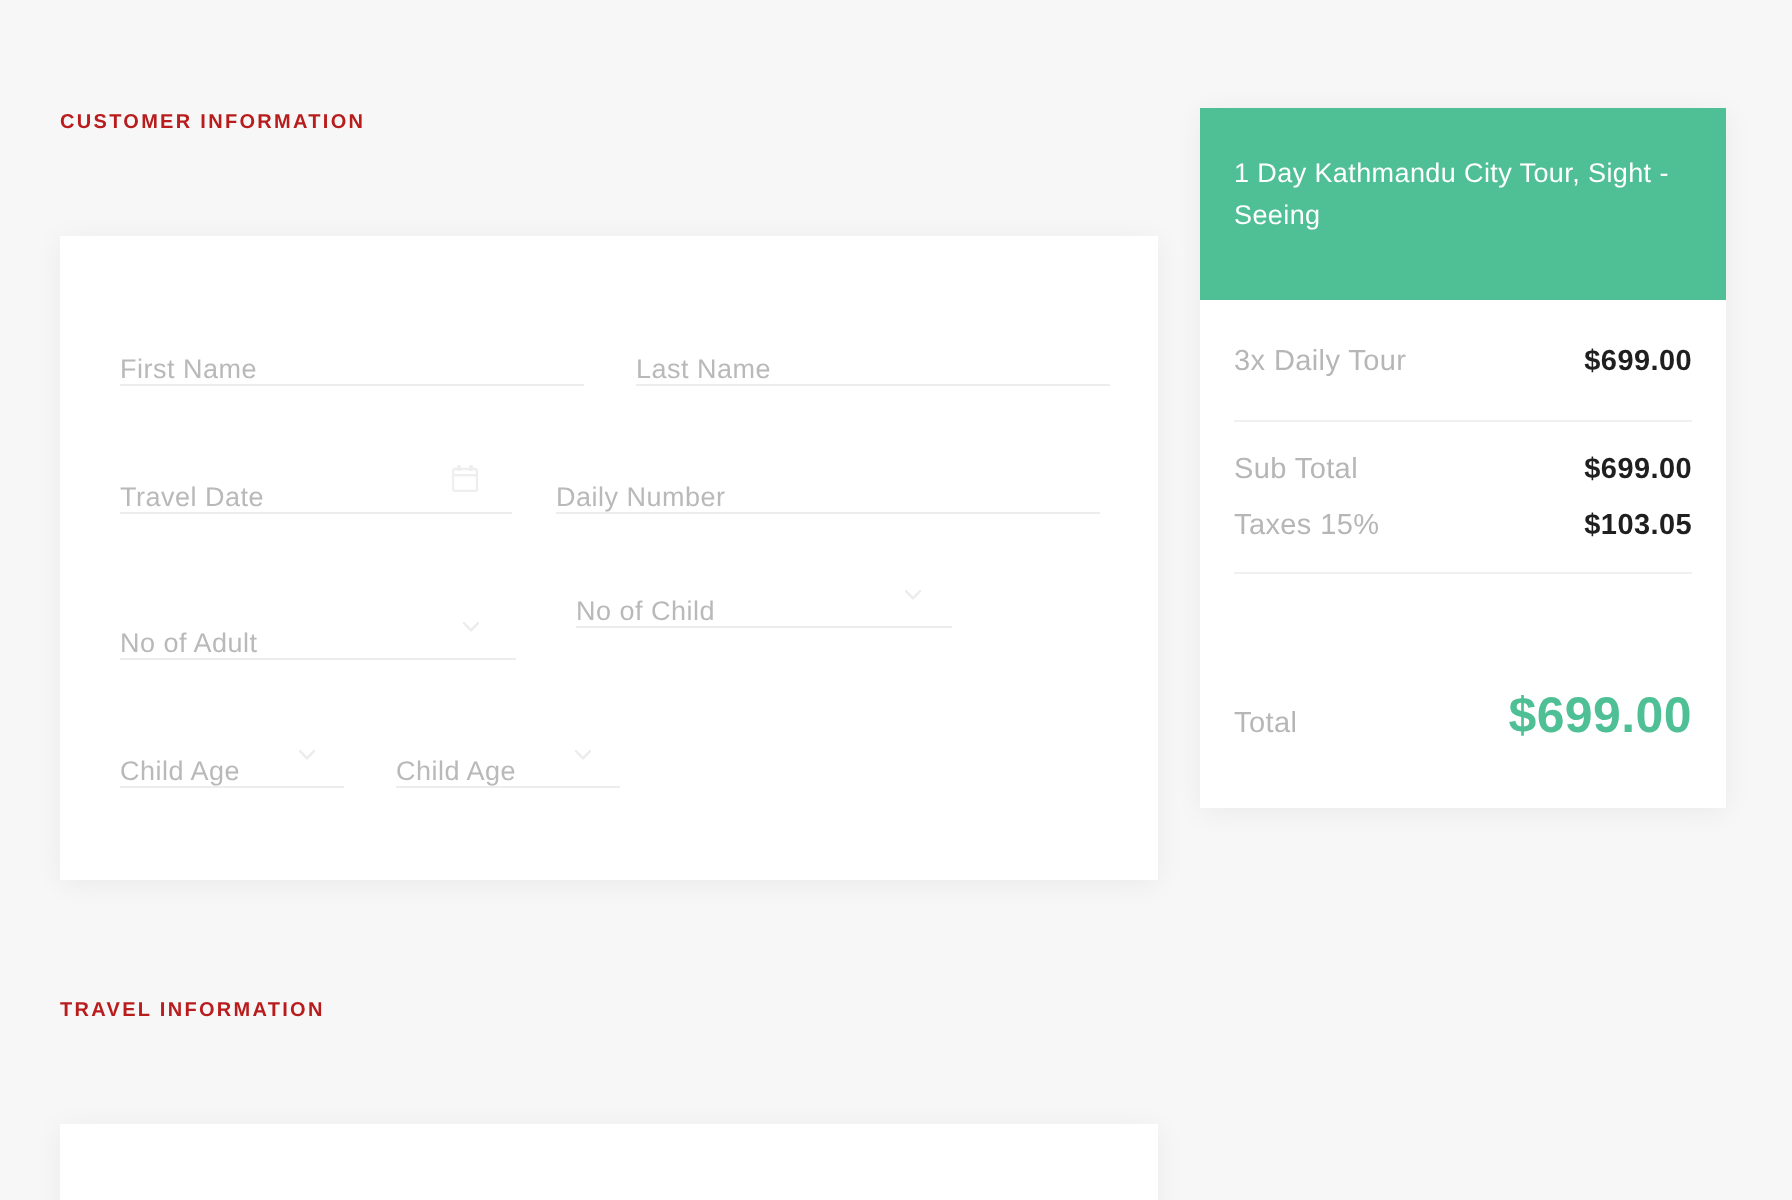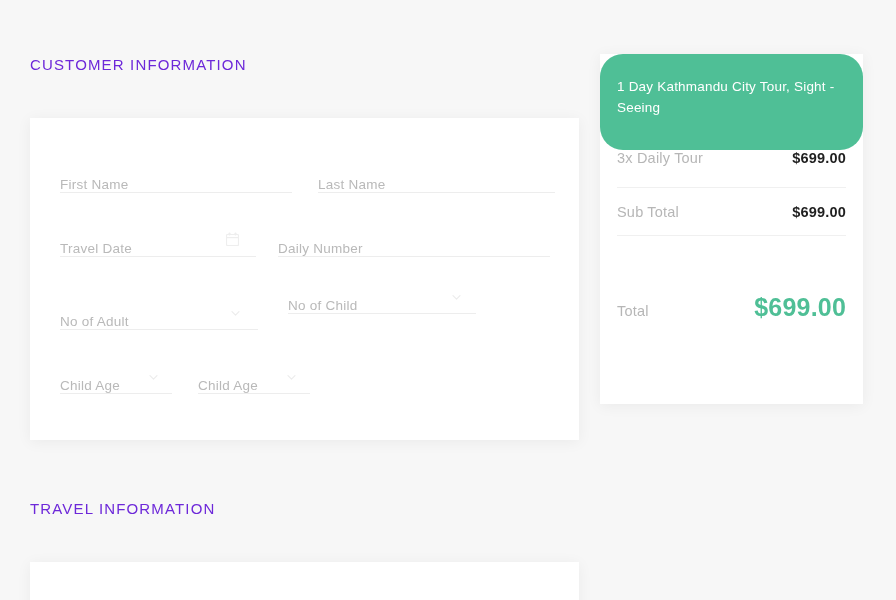--- a/index.html
+++ b/index.html
@@ -11,24 +11,24 @@
     height: 600px;
     background: #f7f7f7;
     font-family: "Liberation Sans", sans-serif;
     overflow: hidden;
     position: relative;
   }
 
   
   .section-heading {
     position: absolute;
-    font-size: 15px;
-    font-weight: normal;
+    font-size: 10px;
+    font-weight: bold;
     letter-spacing: 1.15px;
-    color: #6d28d9;
+    color: #b91c1c;
     white-space: nowrap;
   }
   #heading-customer { left: 30px; top: 56px; }
   #heading-travel   { left: 30px; top: 500px; }
 
   
   .card {
     position: absolute;
     background: #ffffff;
     box-shadow: 0 2px 14px rgba(0,0,0,0.055);
@@ -104,21 +104,20 @@
     width: 263px;
     height: 350px;
     background: #ffffff;
     box-shadow: 0 2px 14px rgba(0,0,0,0.055);
   }
   #summary-header {
     background: #4fbf96;
     padding: 22px 17px 32px 17px;
     box-sizing: border-box;
     min-height: 76px;
-    border-radius: 23px;
   }
   #summary-title {
     color: #ffffff;
     font-size: 13.5px;
     line-height: 21px;
     letter-spacing: 0.2px;
   }
   #summary-body {
     padding: 0 17px;
     box-sizing: border-box;
@@ -132,21 +131,21 @@
     color: #b6b6b6;
     font-size: 14.5px;
     letter-spacing: 0.2px;
   }
   .summary-row .s-value {
     color: #1f1f1f;
     font-size: 14.5px;
     font-weight: bold;
     letter-spacing: 0.2px;
   }
-  #summary-items { padding-bottom: 21px; }
+  #summary-items { padding-top: 23px; padding-bottom: 21px; }
   .summary-divider {
     height: 1px;
     background: #f0f0f0;
   }
   #summary-totals { padding-top: 16px; padding-bottom: 15px; }
   #summary-totals .summary-row + .summary-row { margin-top: 12px; }
   #summary-grand { padding-top: 19px; }
   #summary-grand .s-label { font-size: 14.5px; margin-top: 48px; }
   #summary-grand .s-value {
     color: #4fbf96;
@@ -232,20 +231,24 @@
       </div>
     </div>
 
     <div class="summary-divider"></div>
 
     <div id="summary-totals">
       <div class="summary-row">
         <span class="s-label">Sub Total</span>
         <span class="s-value">$699.00</span>
       </div>
+      <div class="summary-row">
+        <span class="s-label">Taxes 15%</span>
+        <span class="s-value">$103.05</span>
+      </div>
     </div>
 
     <div class="summary-divider"></div>
 
     <div id="summary-grand">
       <div class="summary-row">
         <span class="s-label">Total</span>
         <span class="s-value">$699.00</span>
       </div>
     </div>

